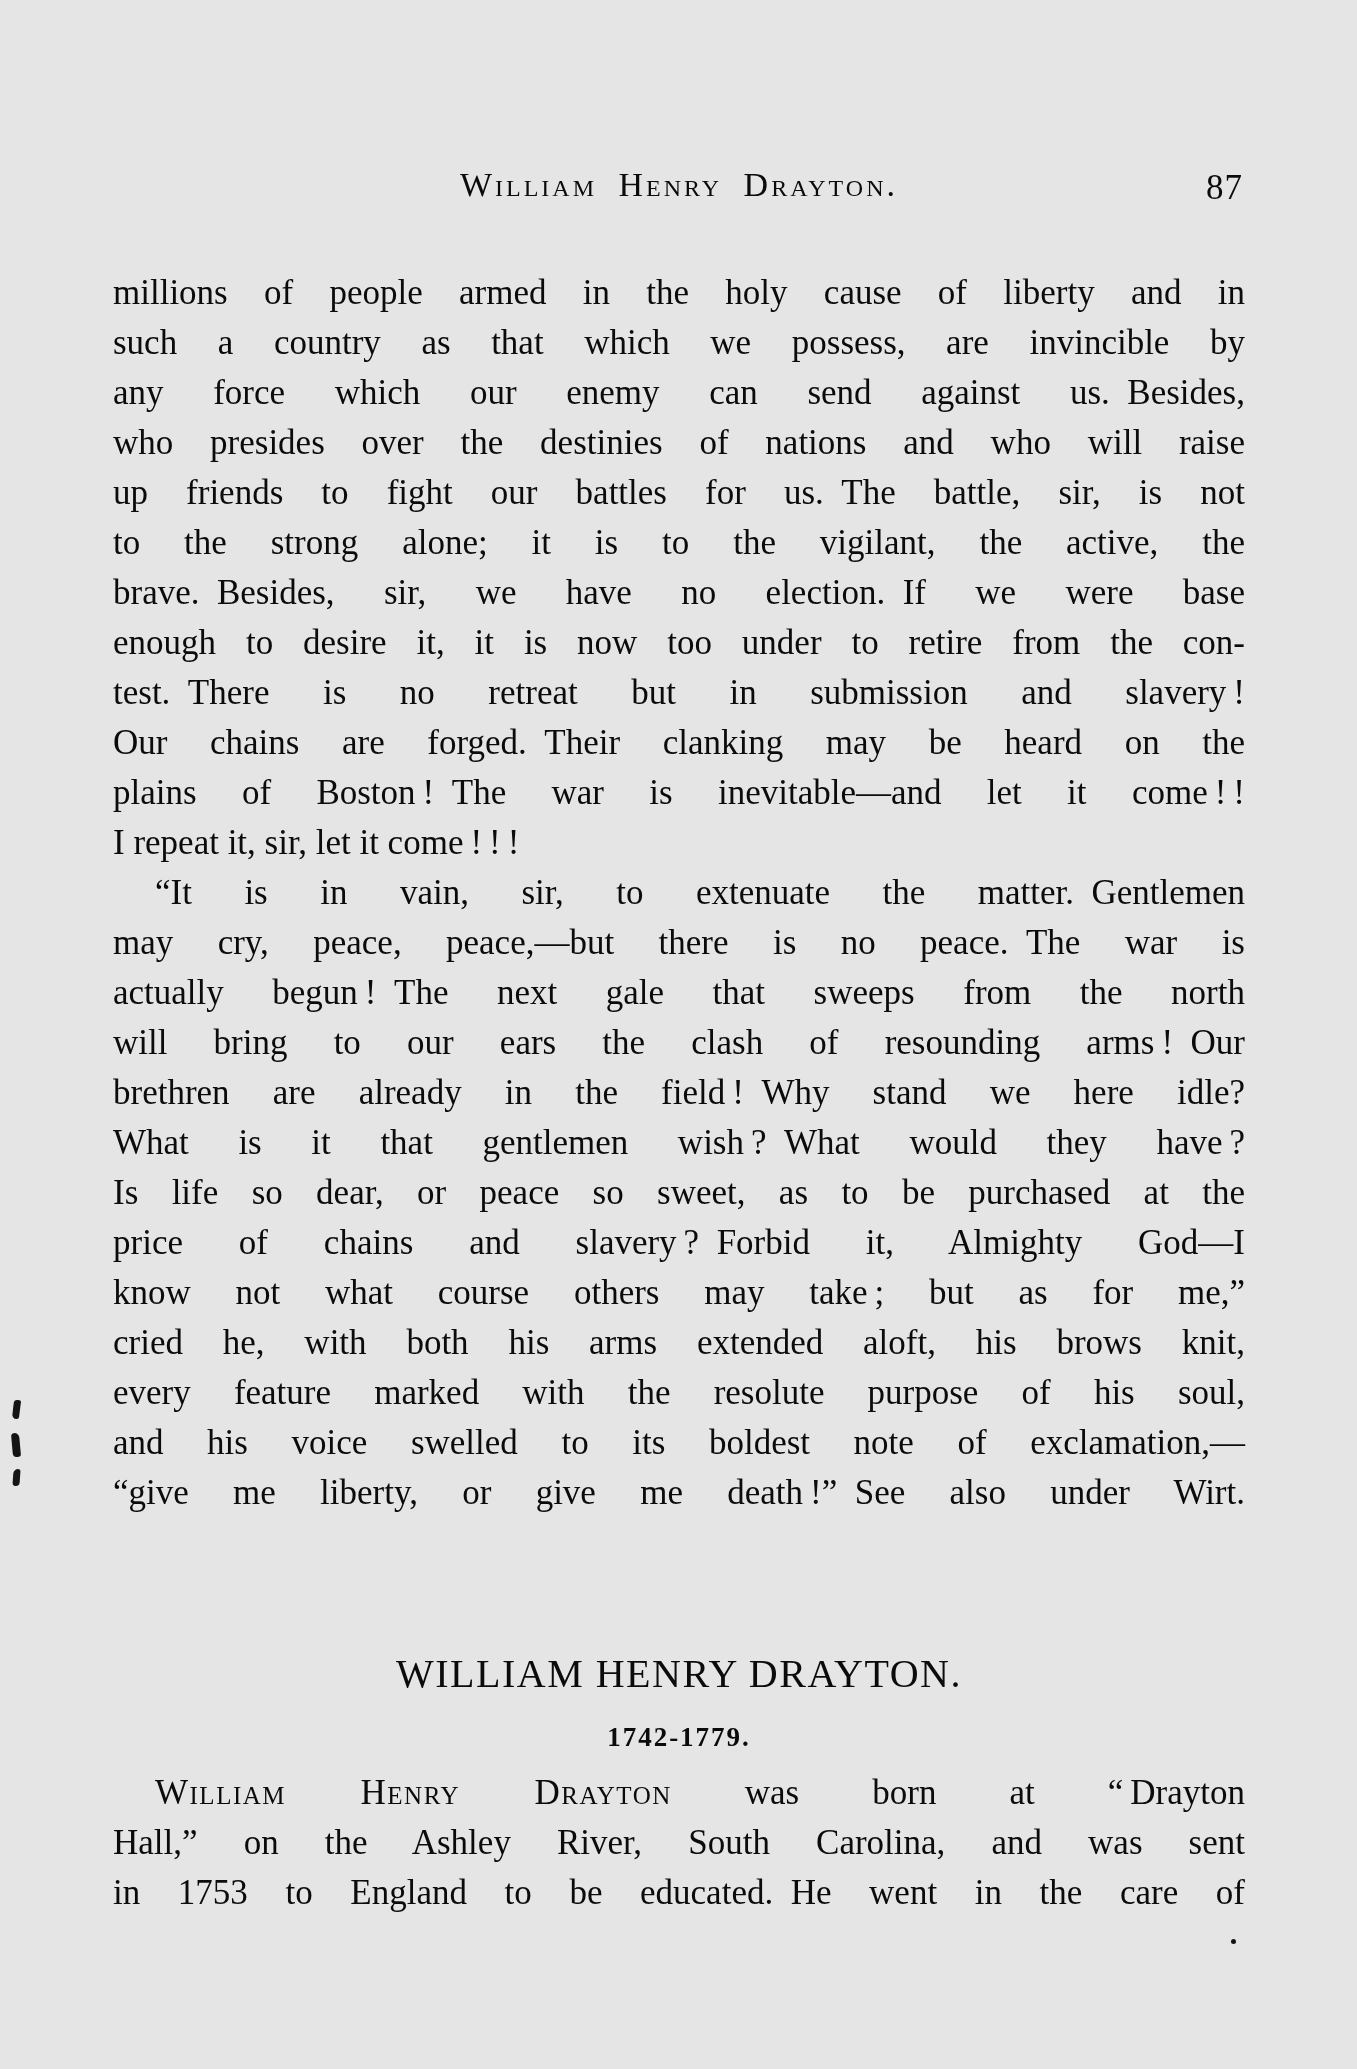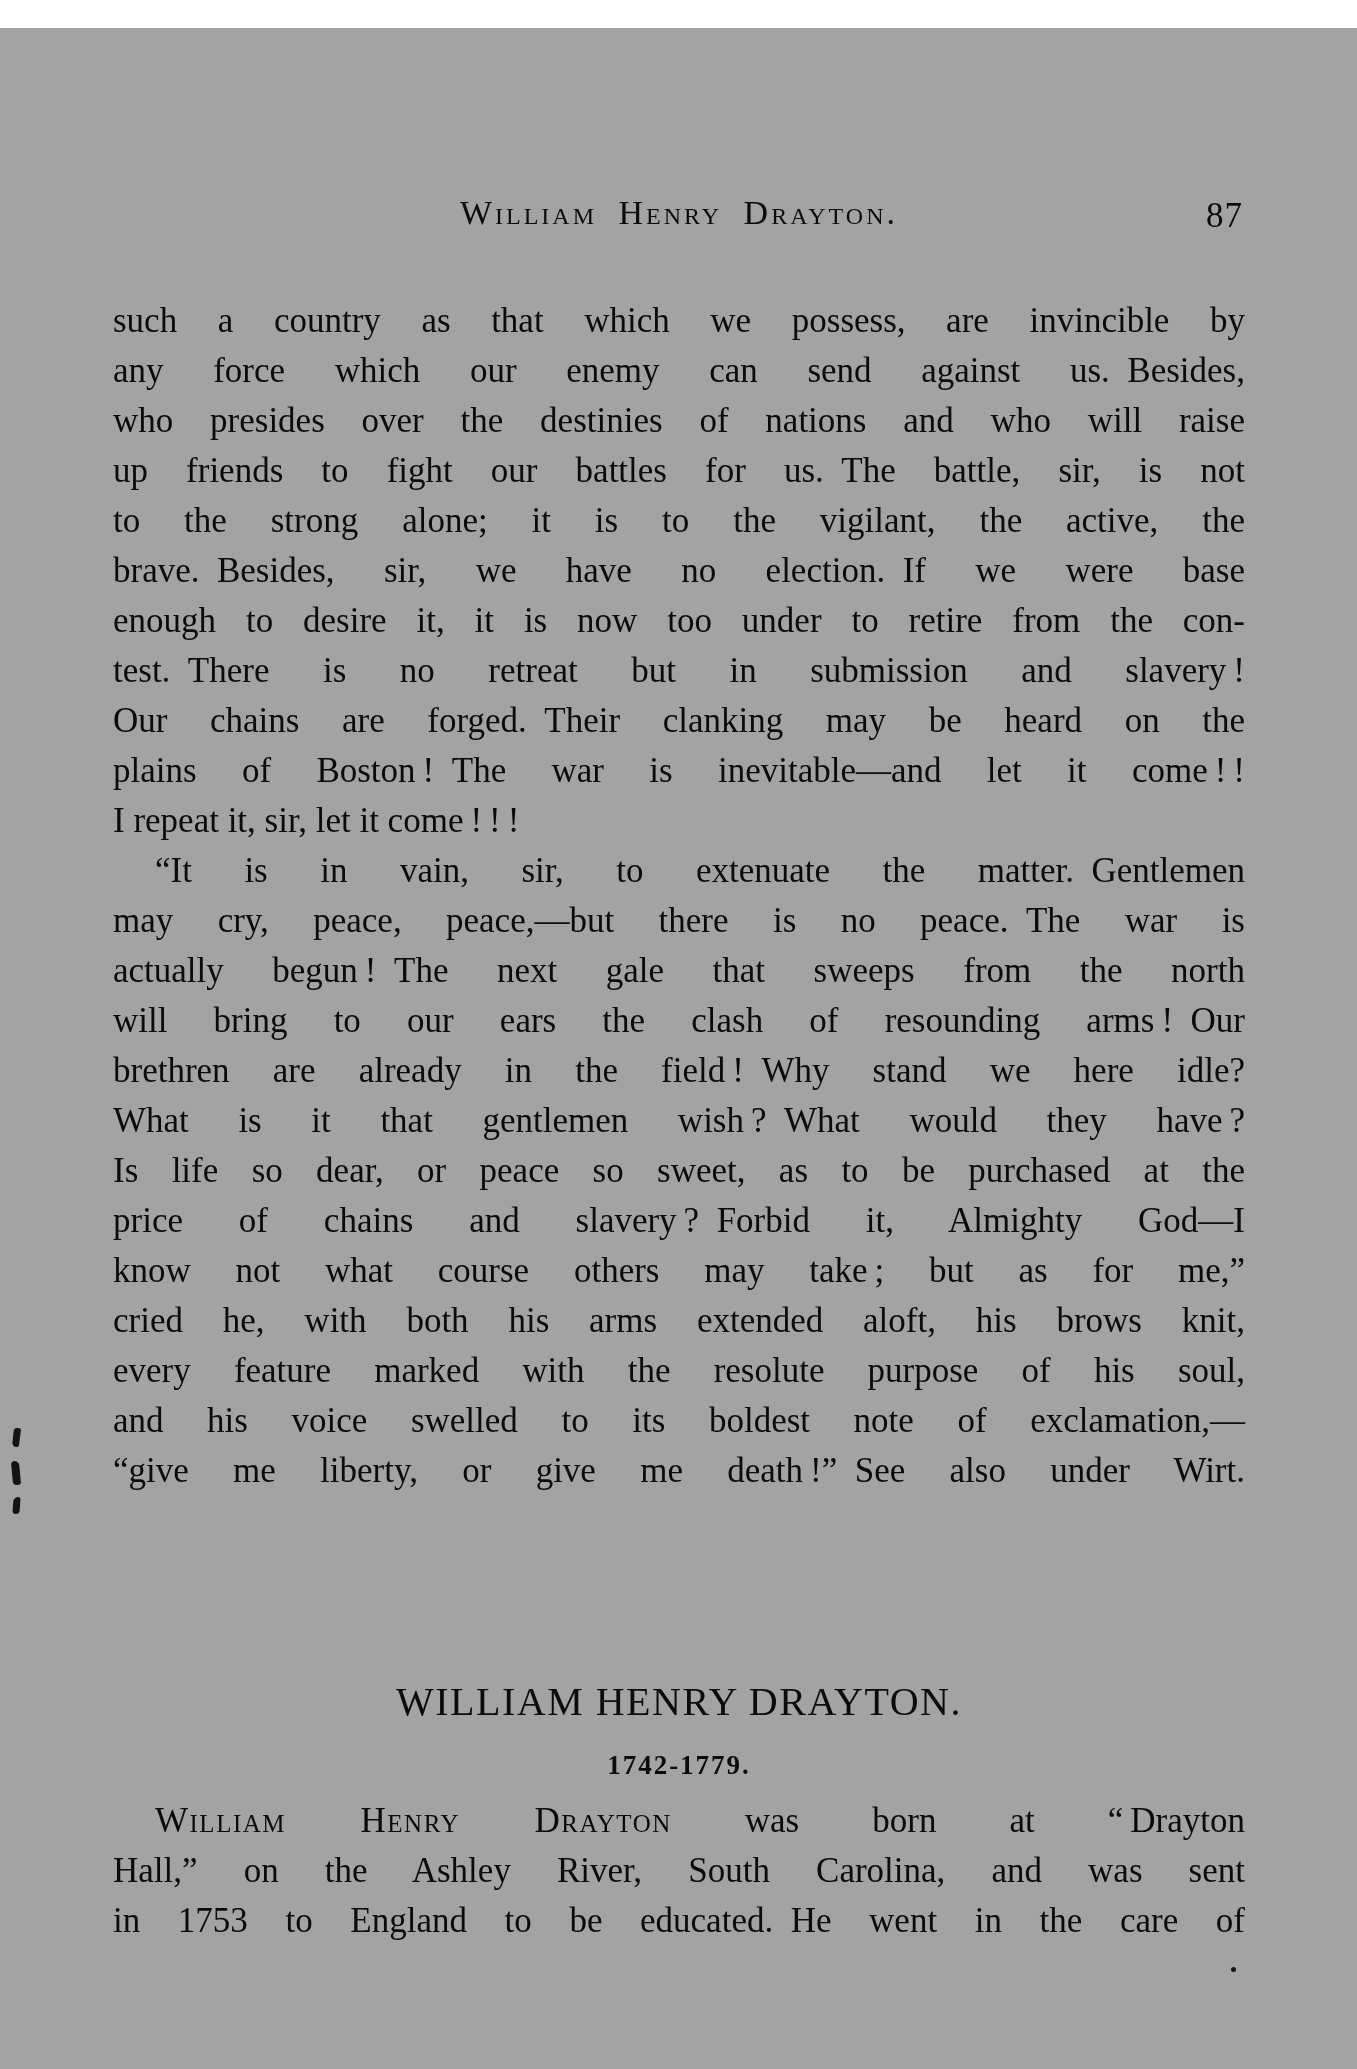--- a/index.html
+++ b/index.html
@@ -4,21 +4,21 @@
 <style>
   * { margin: 0; padding: 0; box-sizing: border-box; }
   html, body { background: #ffffff; }
   body {
     width: 1357px; height: 2069px;
     position: relative;
     font-family: "Liberation Serif", "DejaVu Serif", serif;
     color: #0b0b0b;
     overflow: hidden;
   }
-  .page { position: absolute; inset: 0; background: #a3a3a3; margin-top: 28px; }
+  .page { position: absolute; inset: 0; background: #e5e5e5; }
 
   
   .running-header {
     position: absolute; left: 113px; top: 166px; width: 1132px; height: 46px;
   }
   .running-title {
     position: absolute; left: 0; right: 0; top: 0;
     text-align: center;
     font-variant: small-caps;
     font-size: 34px;
@@ -71,20 +71,21 @@
 <body>
 
 <div class="page">
 
   <header class="running-header">
     <div class="running-title">William Henry Drayton.</div>
     <div class="pagenum">87</div>
   </header>
 
   <section class="textblock speech">
+      <div class="line"><span>millions of people armed in the holy cause of liberty and in</span></div>
       <div class="line"><span>such a country as that which we possess, are invincible by</span></div>
       <div class="line"><span>any force which our enemy can send against us. Besides,</span></div>
       <div class="line"><span>who presides over the destinies of nations and who will raise</span></div>
       <div class="line"><span>up friends to fight our battles for us. The battle, sir, is not</span></div>
       <div class="line"><span>to the strong alone; it is to the vigilant, the active, the</span></div>
       <div class="line"><span>brave. Besides, sir, we have no election. If we were base</span></div>
       <div class="line"><span>enough to desire it, it is now too under to retire from the con-</span></div>
       <div class="line"><span>test. There is no retreat but in submission and slavery !</span></div>
       <div class="line"><span>Our chains are forged. Their clanking may be heard on the</span></div>
       <div class="line"><span>plains of Boston ! The war is inevitable—and let it come ! !</span></div>

